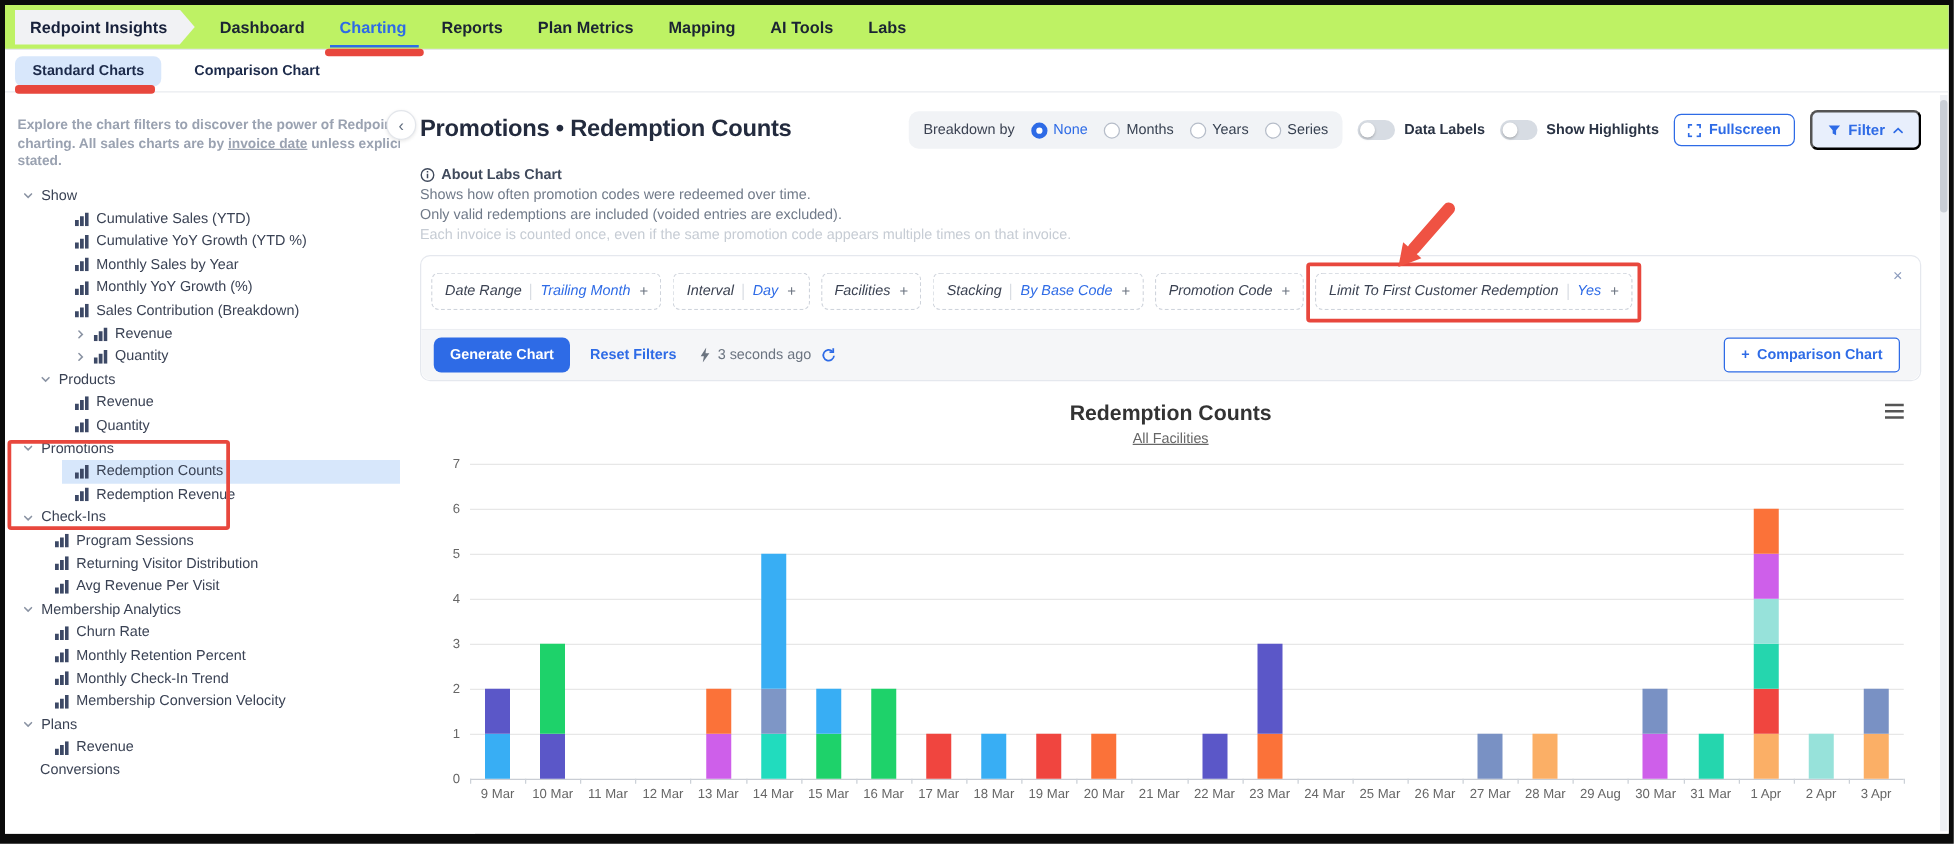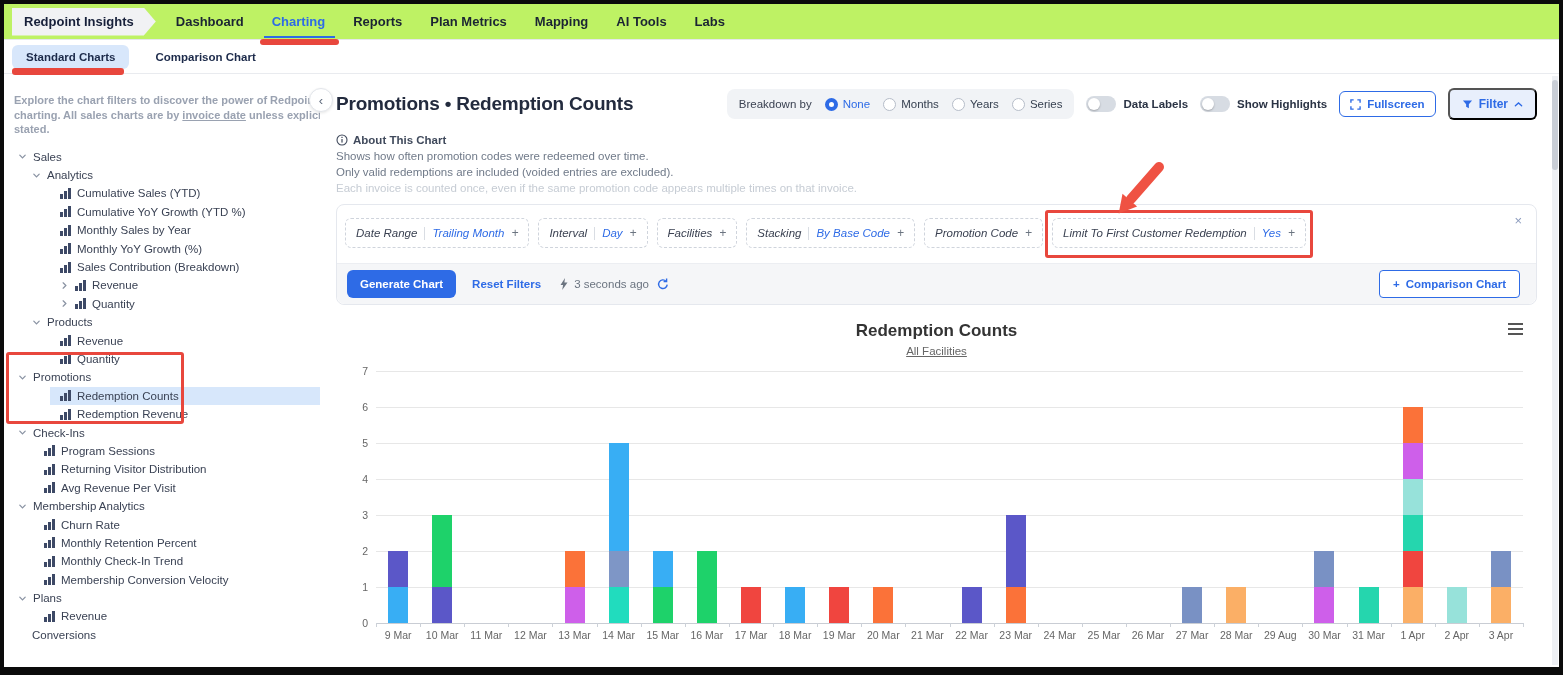--- a/index.html
+++ b/index.html
@@ -111,29 +111,21 @@
 
   <aside class="sidebar">
     <p class="intro"><span>Explore the chart filters to discover the power of Redpoint charting. All sales charts are by </span><a>invoice date</a><span> unless explicitly stated.</span></p>
     <div class="tree" id="tree">
           <div class="trow ind0">
             <span class="chev">
               <svg width="9" height="9" viewBox="0 0 10 10">
                 <path d="M2 3.5 5 6.5 8 3.5" fill="none" stroke="#8a93a3" stroke-width="1.4" stroke-linecap="round"></path>
               </svg>
             </span>
-            <span>Sales</span>
-          </div>
-          <div class="trow ind1">
-            <span class="chev">
-              <svg width="9" height="9" viewBox="0 0 10 10">
-                <path d="M2 3.5 5 6.5 8 3.5" fill="none" stroke="#8a93a3" stroke-width="1.4" stroke-linecap="round"></path>
-              </svg>
-            </span>
-            <span>Analytics</span>
+            <span>Show</span>
           </div>
           <div class="trow ind3">
             <span class="bars">
               <svg width="11" height="11" viewBox="0 0 11 11">
                 <rect x="0" y="6" width="3" height="5" fill="#3d4966"></rect>
                 <rect x="4" y="3" width="3" height="8" fill="#3d4966"></rect>
                 <rect x="8" y="0" width="3" height="11" fill="#3d4966"></rect>
               </svg>
             </span>
             <span>Cumulative Sales (YTD)</span>
@@ -438,21 +430,21 @@
       </div>
     </div>
 
     <div class="about">
       <div class="about-head">
         <svg width="12" height="12" viewBox="0 0 12 12">
               <circle cx="6" cy="6" r="5" fill="none" stroke="#404a5c" stroke-width="1.1"></circle>
               <rect x="5.4" y="5" width="1.2" height="3.6" fill="#404a5c"></rect>
               <rect x="5.4" y="2.8" width="1.2" height="1.2" fill="#404a5c"></rect>
             </svg>
-        <span>About This Chart</span>
+        <span>About Labs Chart</span>
       </div>
       <div class="about-line">Shows how often promotion codes were redeemed over time.</div>
       <div class="about-line">Only valid redemptions are included (voided entries are excluded).</div>
       <div class="about-line faded">Each invoice is counted once, even if the same promotion code appears multiple times on that invoice.</div>
     </div>
 
     <div class="panel">
       <span class="panel-close">×</span>
       <div class="pills" id="pills">
             <div class="pill">

